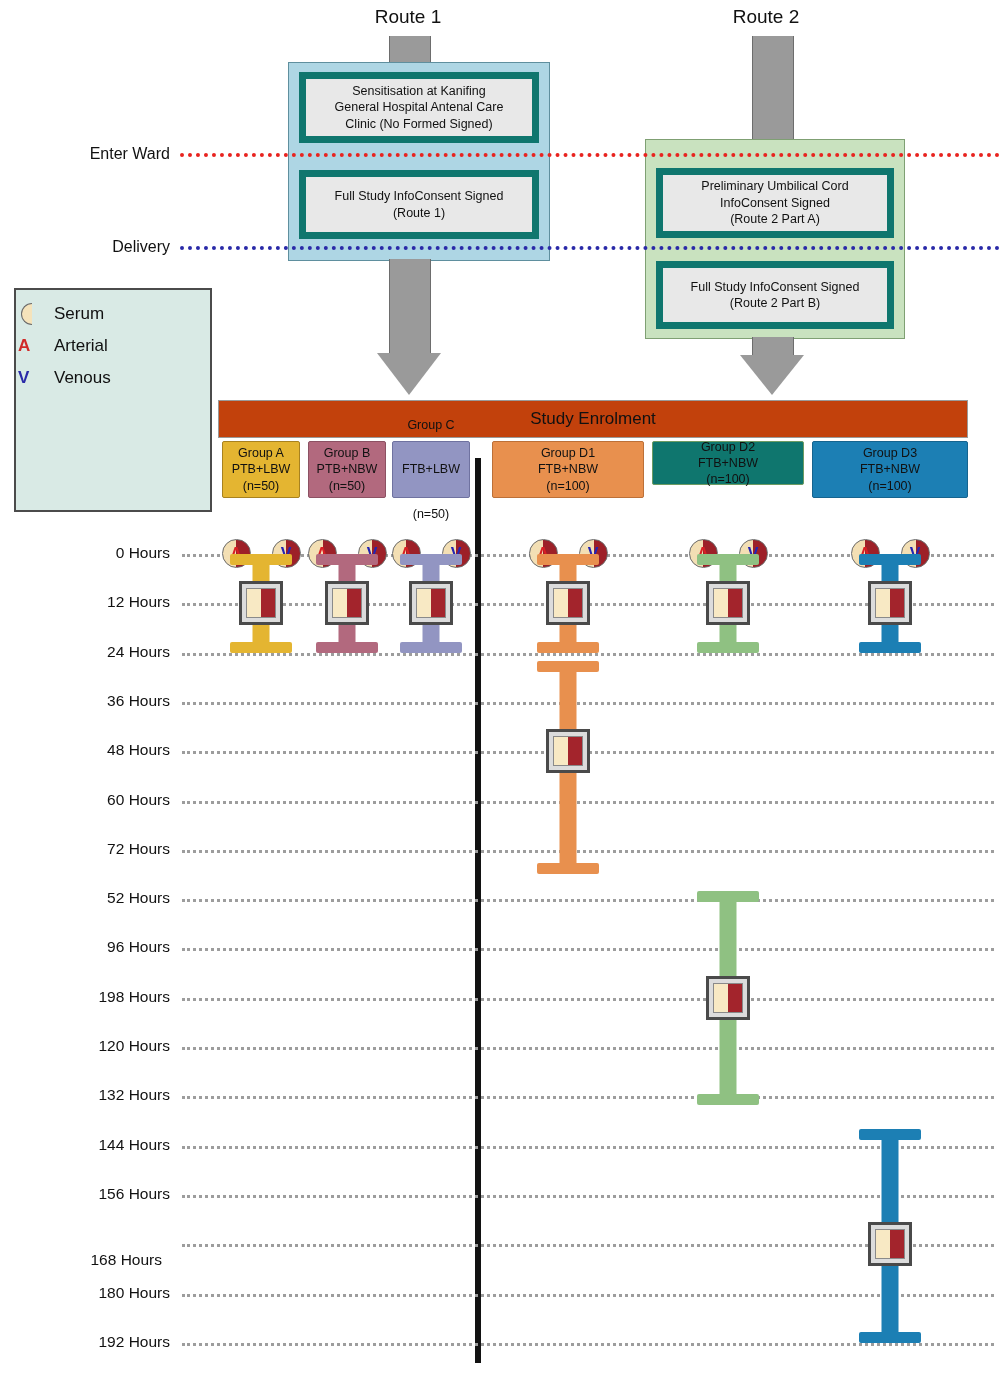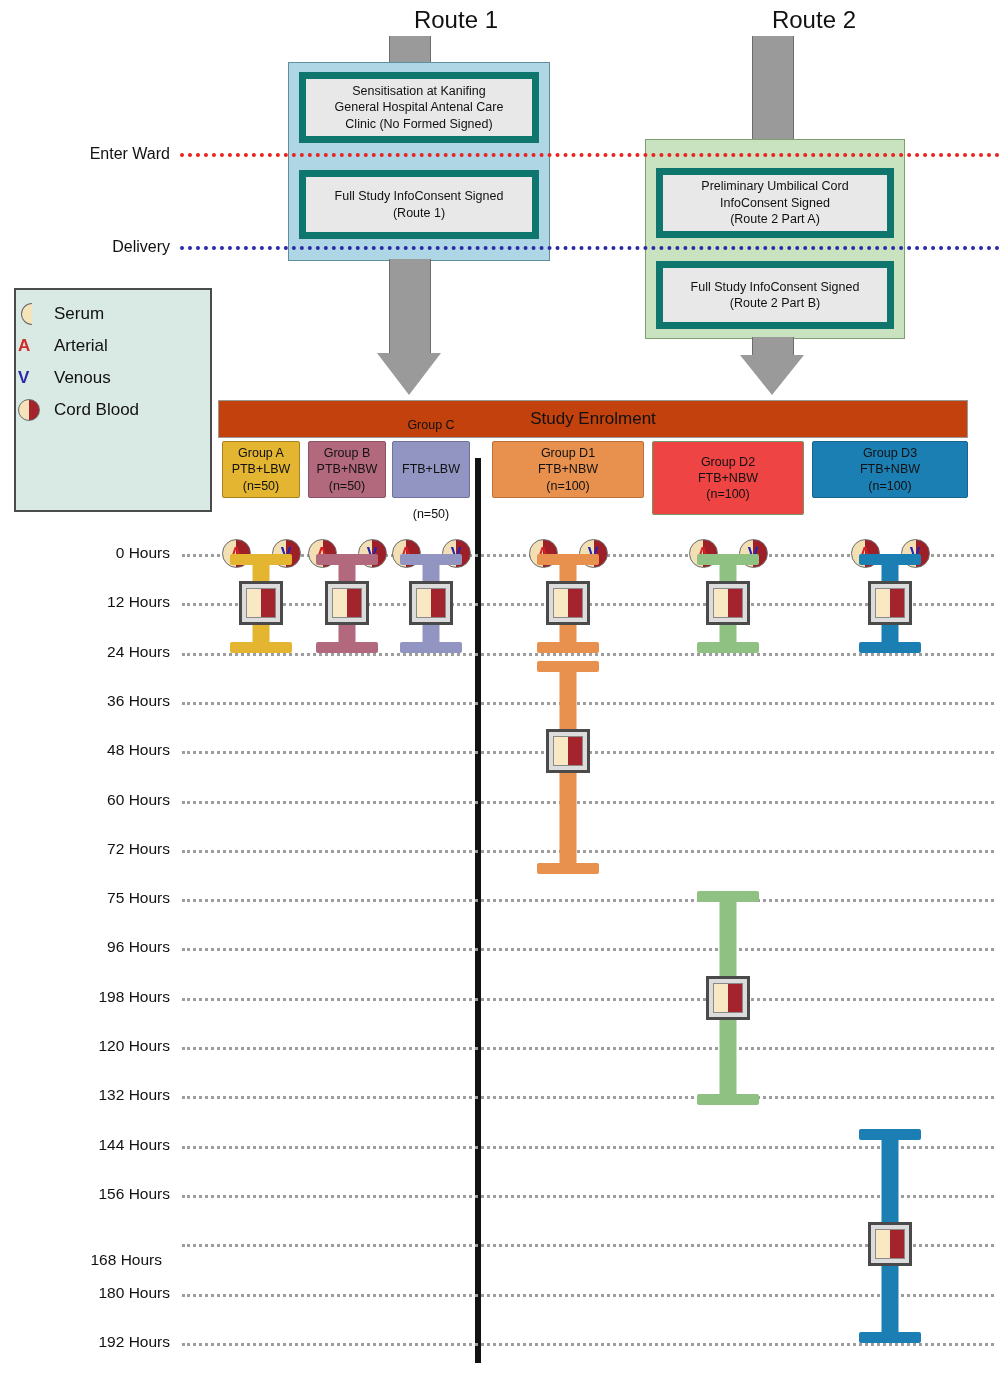--- a/index.html
+++ b/index.html
@@ -2,21 +2,21 @@
 <html><head>
 <meta charset="utf-8">
 <style>
   html,body{margin:0;padding:0;background:#fff;}
   body{width:1000px;height:1373px;position:relative;
        font-family:"Liberation Sans","DejaVu Sans",sans-serif;color:#111;
        overflow:hidden;}
   .abs{position:absolute;}
 
   
-  .route-title{font-size:24px;color:#111;text-align:right;white-space:nowrap;}
+  .route-title{font-size:19px;color:#111;text-align:center;white-space:nowrap;}
 
   
   .arrow-shaft{background:#9a9a9a;border-left:1px solid #6d6d6d;border-right:1px solid #6d6d6d;}
   .arrow-head{width:0;height:0;}
 
   
   .panel{box-sizing:border-box;border:1px solid #6f8d96;}
   .panel.blue{background:#aed6e4;border-color:#5f8f9e;}
   .panel.green{background:#c9e2bf;border-color:#7fa073;}
   .inner-box{box-sizing:border-box;background:#e8e8e8;border:7px solid #0f766e;
@@ -147,26 +147,20 @@
     <span class="legend-label">Arterial</span>
   </div>
 
   <div class="legend-row">
     <span class="swatch">
       <span class="glyph v">V</span>
     </span>
     <span class="legend-label">Venous</span>
   </div>
 
-  <div class="legend-row">
-    <span class="swatch">
-      <span class="cordsw"></span>
-    </span>
-    <span class="legend-label">Cord Blood</span>
-  </div>
 
 </div>
 
 <div class="abs enrol-bar" style="left:218px;top:400px;width:750px;height:38px;">
   <span>Study Enrolment</span>
 </div>
 
 <div id="group-boxes">
     <div class="abs grp" style="left: 222px; top: 441px; width: 78px; height: 57px; background: rgb(228, 181, 49); border-color: rgb(168, 130, 31);">
       <span>Group A</span>
@@ -181,21 +175,21 @@
     <div class="abs grp" style="left: 392px; top: 441px; width: 78px; height: 57px; background: rgb(146, 149, 194); border-color: rgb(111, 114, 160); gap: 28px;">
       <span>Group C</span>
       <span>FTB+LBW</span>
       <span>(n=50)</span>
     </div>
     <div class="abs grp" style="left: 492px; top: 441px; width: 152px; height: 57px; background: rgb(232, 144, 78); border-color: rgb(188, 112, 56);">
       <span>Group D1</span>
       <span>FTB+NBW</span>
       <span>(n=100)</span>
     </div>
-    <div class="abs grp" style="left: 652px; top: 441px; width: 152px; height: 74px; background: #ef4444; border-color: rgb(109, 155, 98);">
+    <div class="abs grp" style="left: 652px; top: 441px; width: 152px; height: 44px; background: #0f766e; border-color: rgb(109, 155, 98);">
       <span>Group D2</span>
       <span>FTB+NBW</span>
       <span>(n=100)</span>
     </div>
     <div class="abs grp" style="left: 812px; top: 441px; width: 156px; height: 57px; background: rgb(28, 127, 180); border-color: rgb(22, 100, 143);">
       <span>Group D3</span>
       <span>FTB+NBW</span>
       <span>(n=100)</span>
     </div>
   </div>
@@ -210,21 +204,21 @@
     <div class="abs tick-label" style="left: 20px; top: 642.6px; width: 150px;">24 Hours</div>
     <div class="abs gridline" style="left: 182px; top: 652.6px; width: 812px;"></div>
     <div class="abs tick-label" style="left: 20px; top: 691.9px; width: 150px;">36 Hours</div>
     <div class="abs gridline" style="left: 182px; top: 701.9px; width: 812px;"></div>
     <div class="abs tick-label" style="left: 20px; top: 741.2px; width: 150px;">48 Hours</div>
     <div class="abs gridline" style="left: 182px; top: 751.2px; width: 812px;"></div>
     <div class="abs tick-label" style="left: 20px; top: 790.5px; width: 150px;">60 Hours</div>
     <div class="abs gridline" style="left: 182px; top: 800.5px; width: 812px;"></div>
     <div class="abs tick-label" style="left: 20px; top: 839.8px; width: 150px;">72 Hours</div>
     <div class="abs gridline" style="left: 182px; top: 849.8px; width: 812px;"></div>
-    <div class="abs tick-label" style="left: 20px; top: 889.1px; width: 150px;">75 Hours</div>
+    <div class="abs tick-label" style="left: 20px; top: 889.1px; width: 150px;">52 Hours</div>
     <div class="abs gridline" style="left: 182px; top: 899.1px; width: 812px;"></div>
     <div class="abs tick-label" style="left: 20px; top: 938.4px; width: 150px;">96 Hours</div>
     <div class="abs gridline" style="left: 182px; top: 948.4px; width: 812px;"></div>
     <div class="abs tick-label" style="left: 20px; top: 987.7px; width: 150px;">198 Hours</div>
     <div class="abs gridline" style="left: 182px; top: 997.7px; width: 812px;"></div>
     <div class="abs tick-label" style="left: 20px; top: 1037px; width: 150px;">120 Hours</div>
     <div class="abs gridline" style="left: 182px; top: 1047px; width: 812px;"></div>
     <div class="abs tick-label" style="left: 20px; top: 1086.3px; width: 150px;">132 Hours</div>
     <div class="abs gridline" style="left: 182px; top: 1096.3px; width: 812px;"></div>
     <div class="abs tick-label" style="left: 20px; top: 1135.6px; width: 150px;">144 Hours</div>

